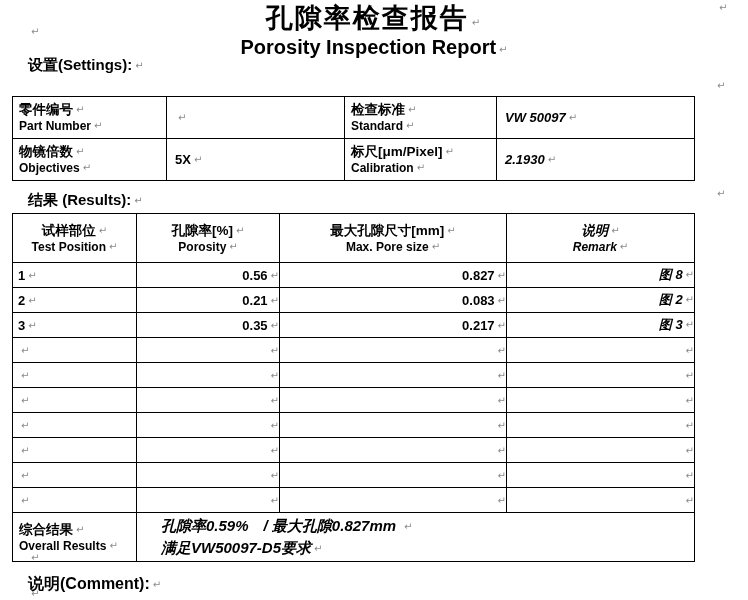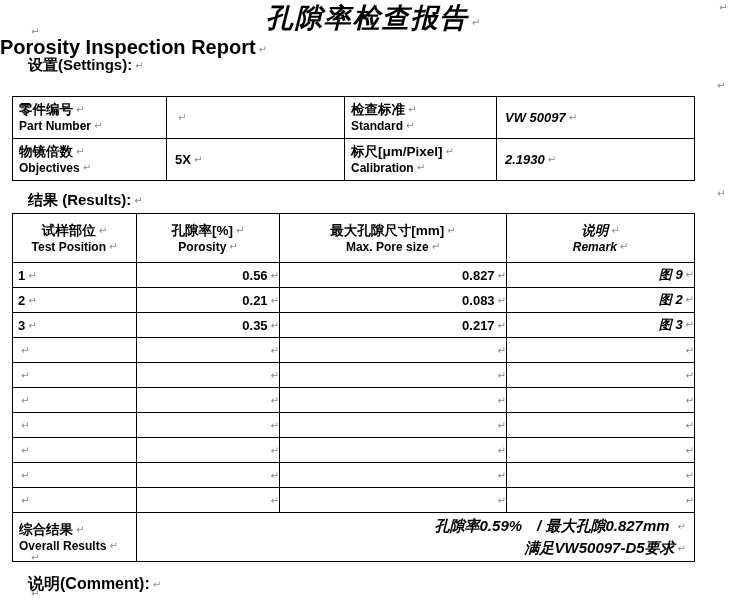--- a/index.html
+++ b/index.html
@@ -8,24 +8,24 @@
     font-family:"Liberation Sans", sans-serif; color:#000; overflow:hidden;
   }
   .pm{
     color:#8a8a8a; font-size:10px; font-weight:400; margin-left:3px;
     font-family:"DejaVu Sans", sans-serif; vertical-align:1px; white-space:nowrap;
   }
   .abs{position:absolute;}
   .title{
     position:absolute; top:0; left:0; width:100%; text-align:center;
     font-family:"Liberation Serif", serif; font-size:27px; font-weight:700;
-    letter-spacing:2px; line-height:36px;font-style:italic;
+    letter-spacing:2px; line-height:36px;
   }
   .subtitle{
-    position:absolute; top:34px; left:0; width:100%; 
+    position:absolute; top:34px; left:0; width:100%; text-align:center;
     font-size:20px; font-weight:700; line-height:26px;
   }
   .heading{
     position:absolute; left:28px; font-size:15px; font-weight:700; line-height:22px;
   }
   .tbl{
     position:absolute; left:12px; width:682px;
     border-collapse:collapse; table-layout:fixed;
   }
   .tbl td{border:1px solid #000; overflow:hidden;}
@@ -34,21 +34,21 @@
   .label .cn{font-size:13.5px; font-weight:700; line-height:17px;}
   .label .en{font-size:12px; font-weight:700; line-height:15px;}
   .value{font-size:13px; font-weight:700; padding:0 0 0 8px; vertical-align:middle; text-align:left;}
   .h-row{height:49px;}
   .h-cell{text-align:center; vertical-align:middle; padding:2px 4px;}
   .h-cell .cn{font-size:13.5px; font-weight:700; line-height:17px;}
   .h-cell .en{font-size:12px; font-weight:700; line-height:15px;text-align:center;}
   .dc{font-size:13px; font-weight:700; text-align:right; height:24px; padding:0; vertical-align:middle;}
   .dc.left{text-align:left; padding-left:5px;}
   .o-row{height:49px;}
-  .overall-content{font-size:15px; font-weight:700; padding:2px 8px; vertical-align:middle; text-align:right;}
+  .overall-content{font-size:15px; font-weight:700; padding:2px 24px; vertical-align:middle; text-align:left;}
   .overall-content .line{line-height:21px;}
   .rel{position:relative;font-style:italic;}
 </style>
 </head>
 <body>
 
 <div class="page">
 
   <span class="pm abs" style="left:28px;top:26px">↵</span>
   <span class="pm abs" style="left:716px;top:2px">↵</span>
@@ -143,21 +143,21 @@
           <div class="en"><span>Remark</span><span class="pm">↵</span></div>
 
         </td>
       </tr>
     </thead>
     <tbody>
         <tr>
           <td class="dc left"><span>1</span><span class="pm">↵</span></td>
           <td class="dc"><span>0.56</span><span class="pm">↵</span></td>
           <td class="dc"><span>0.827</span><span class="pm">↵</span></td>
-          <td class="dc rel"><span>图 9</span><span class="pm">↵</span></td>
+          <td class="dc rel"><span>图 8</span><span class="pm">↵</span></td>
         </tr>
         <tr>
           <td class="dc left"><span>2</span><span class="pm">↵</span></td>
           <td class="dc"><span>0.21</span><span class="pm">↵</span></td>
           <td class="dc"><span>0.083</span><span class="pm">↵</span></td>
           <td class="dc rel"><span>图 2</span><span class="pm">↵</span></td>
         </tr>
         <tr>
           <td class="dc left"><span>3</span><span class="pm">↵</span></td>
           <td class="dc"><span>0.35</span><span class="pm">↵</span></td>

